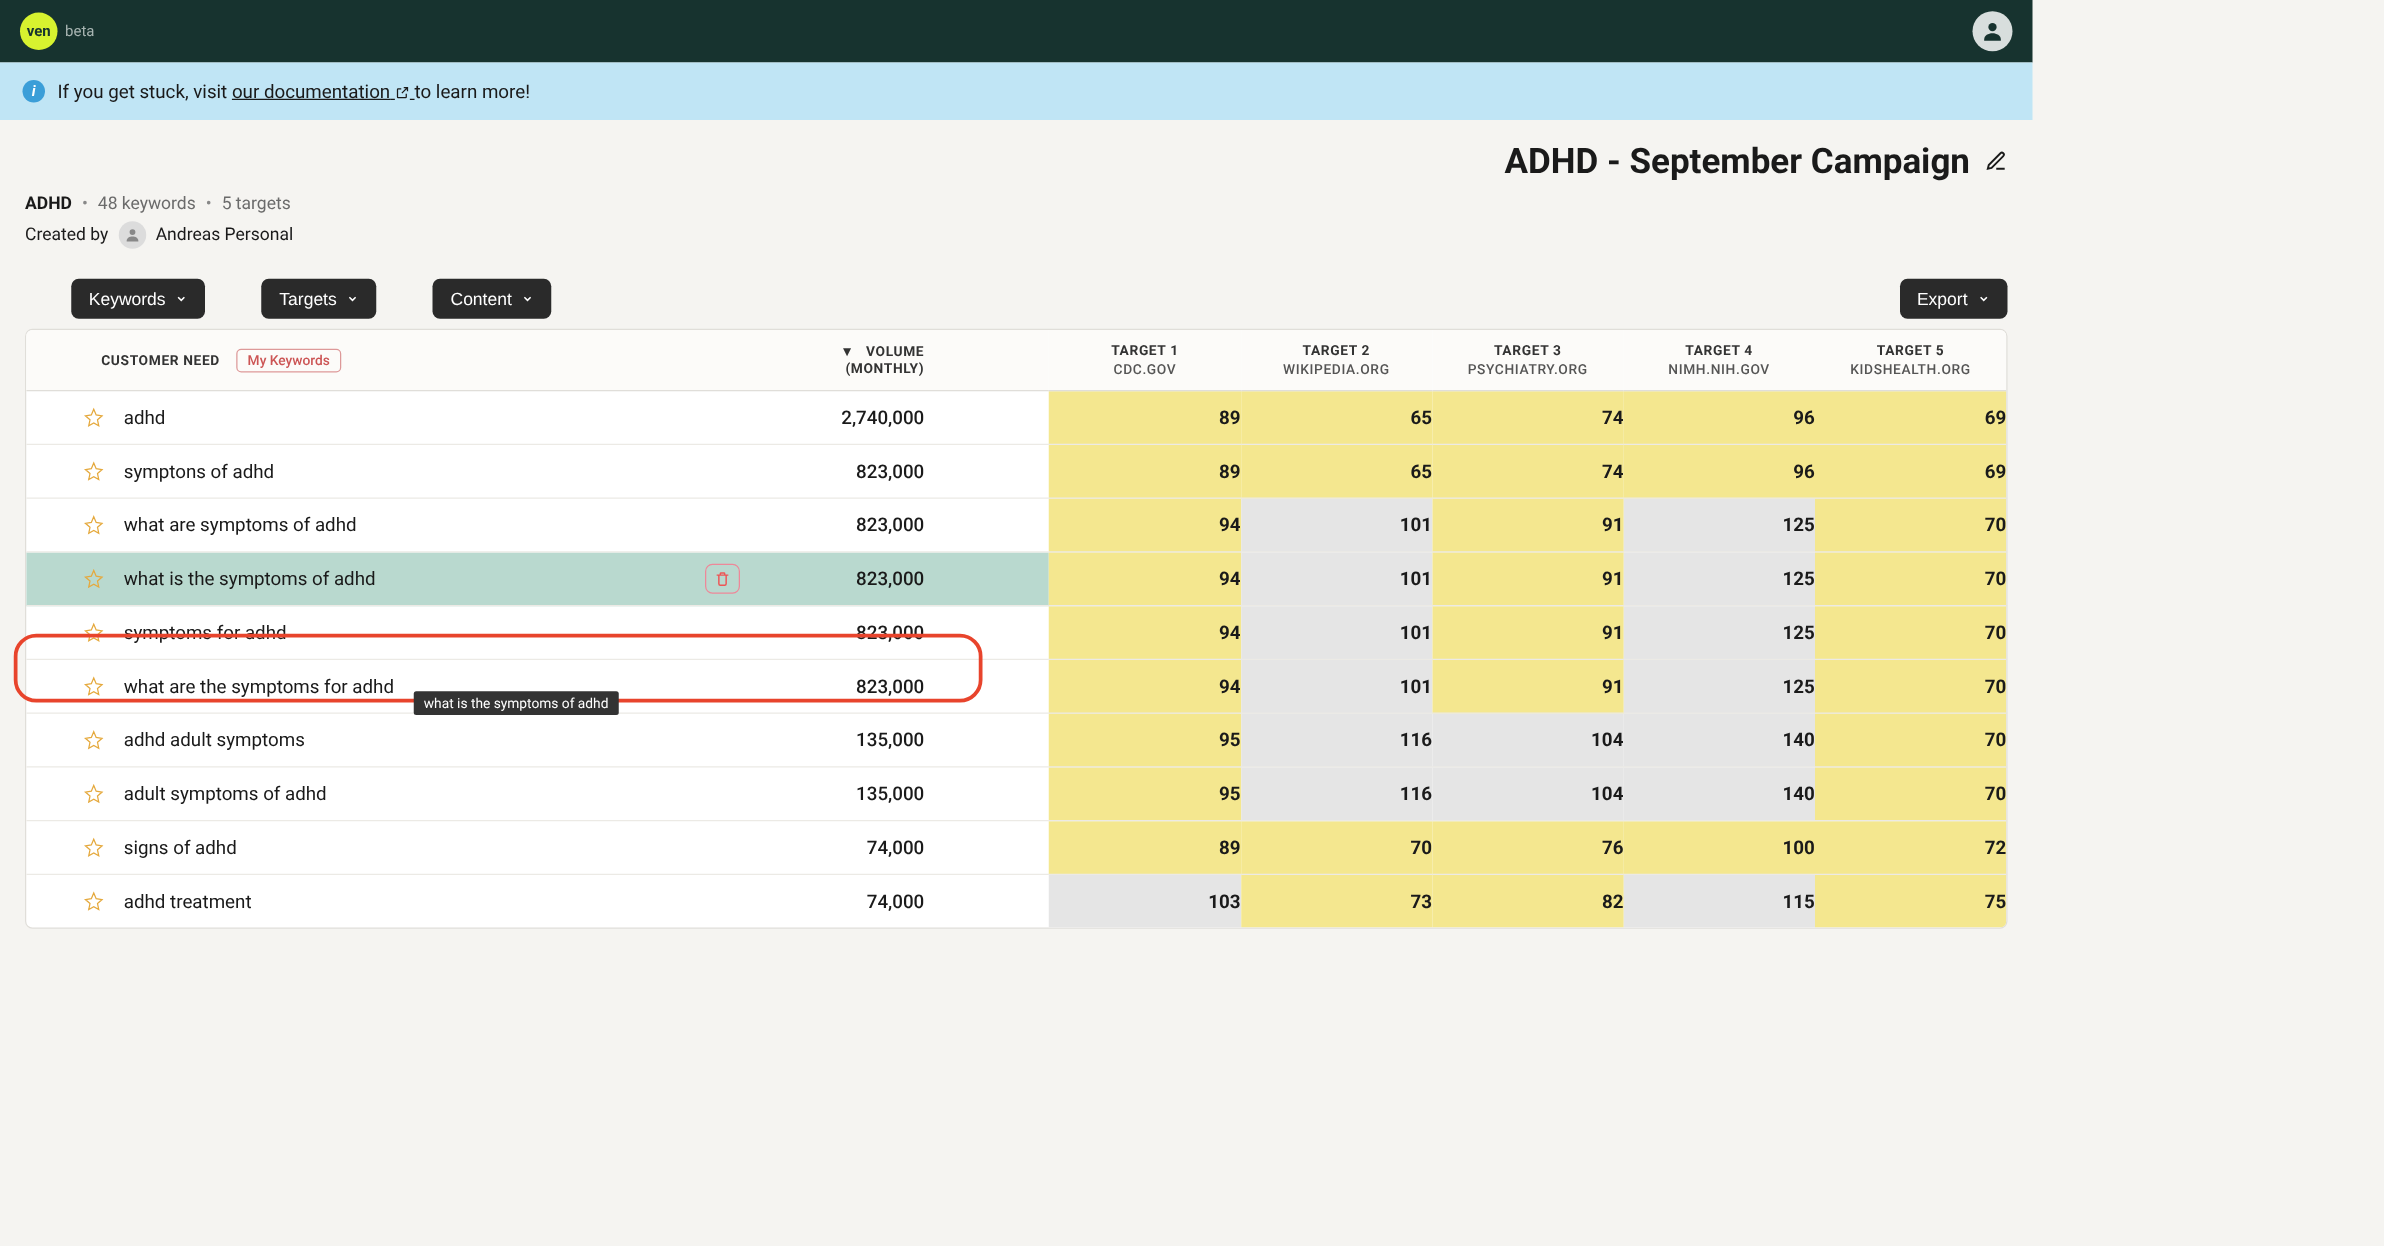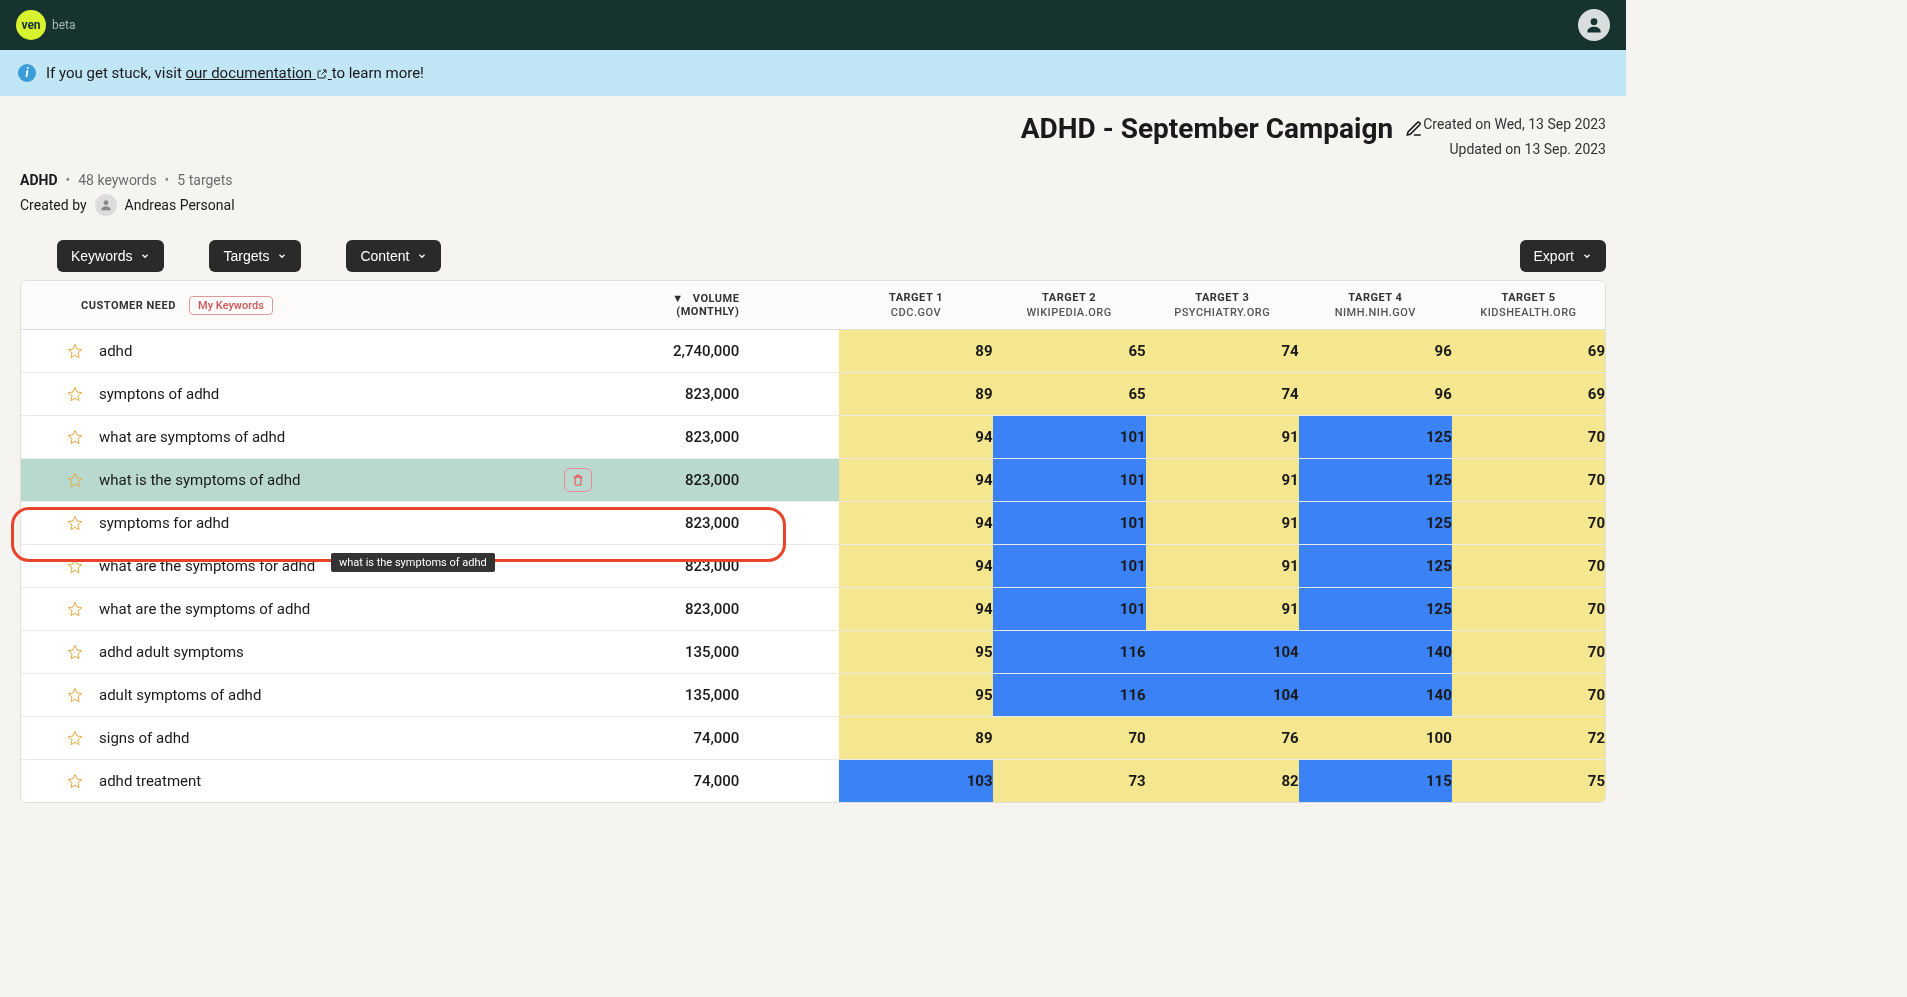--- a/index.html
+++ b/index.html
@@ -61,21 +61,21 @@
   tbody td { border-top: 1px solid #eceae5; font-size: 15px; padding: 0; height: 42px; }
   tbody tr.highlighted td.need-cell, tbody tr.highlighted td.vol-cell { background: #b9d9cf; }
   .need-cell { padding-left: 46px; display: flex; align-items: center; height: 42px; gap: 16px; position: relative; }
   .star { width: 16px; height: 16px; flex-shrink:0; }
   .need-text { flex: 1; }
   .trash-pill { border: 1px solid #e89; border-radius: 6px; padding: 4px 6px; display:inline-flex; align-items:center; margin-right: 20px; }
   .trash-pill svg { width: 14px; height: 14px; stroke: #e55; }
   .vol-cell { text-align: right; padding-right: 100px; font-weight: 500; }
   .metric { text-align: right; font-weight: 700; font-size: 15px; }
   .bg-yellow { background: #f4e78f; }
-  .bg-green { background: #3b82f6; }
+  .bg-green { background: #e5e5e5; }
 
   
   .hl-box { position: absolute; border: 3px solid #e8442c; border-radius: 18px; pointer-events: none; }
 
   
   .tooltip { position: absolute; background: #333; color: #fff; font-size: 11px; padding: 3px 8px; border-radius: 2px; white-space: nowrap; z-index:20; }
 
   .page-wrap { position: relative; }
 </style>
 </head>
@@ -112,24 +112,20 @@
   <div class="content">
 
 
     <div class="title-row">
       <h1 class="page-title">
         <span>ADHD - September Campaign</span>
         <svg class="edit-icon" viewBox="0 0 24 24" fill="none" stroke="#1a1a1a" stroke-width="2">
             <path d="M12 20h9M16.5 3.5a2.1 2.1 0 0 1 3 3L7 19l-4 1 1-4z"></path>
           </svg>
       </h1>
-      <div class="meta-right">
-        <div>Created on Wed, 13 Sep 2023</div>
-        <div>Updated on 13 Sep. 2023</div>
-      </div>
     </div>
 
     <div class="sub-meta">
       <span class="bold">ADHD</span>
       <span class="dot">•</span>
       <span class="grey">48 keywords</span>
       <span class="dot">•</span>
       <span class="grey">5 targets</span>
     </div>
 
@@ -302,36 +298,20 @@
               <td class="metric bg-yellow">91</td>
               <td class="metric bg-green">125</td>
               <td class="metric bg-yellow">70</td>
             </tr>
             <tr>
               <td class="">
                 <div class="need-cell">
                   <svg viewBox="0 0 24 24" class="star">
                     <path d="M12 2l2.9 6.9L22 10l-5.5 4.8L18 22l-6-3.5L6 22l1.5-7.2L2 10l7.1-1.1z" fill="none" stroke="#e5a93d" stroke-width="1.5"></path>
                   </svg>
-                  <span class="need-text">what are the symptoms of adhd</span>
-                </div>
-              </td>
-              <td class="vol-cell">823,000</td>
-              <td class="metric bg-yellow">94</td>
-              <td class="metric bg-green">101</td>
-              <td class="metric bg-yellow">91</td>
-              <td class="metric bg-green">125</td>
-              <td class="metric bg-yellow">70</td>
-            </tr>
-            <tr>
-              <td class="">
-                <div class="need-cell">
-                  <svg viewBox="0 0 24 24" class="star">
-                    <path d="M12 2l2.9 6.9L22 10l-5.5 4.8L18 22l-6-3.5L6 22l1.5-7.2L2 10l7.1-1.1z" fill="none" stroke="#e5a93d" stroke-width="1.5"></path>
-                  </svg>
                   <span class="need-text">adhd adult symptoms</span>
                 </div>
               </td>
               <td class="vol-cell">135,000</td>
               <td class="metric bg-yellow">95</td>
               <td class="metric bg-green">116</td>
               <td class="metric bg-green">104</td>
               <td class="metric bg-green">140</td>
               <td class="metric bg-yellow">70</td>
             </tr>

